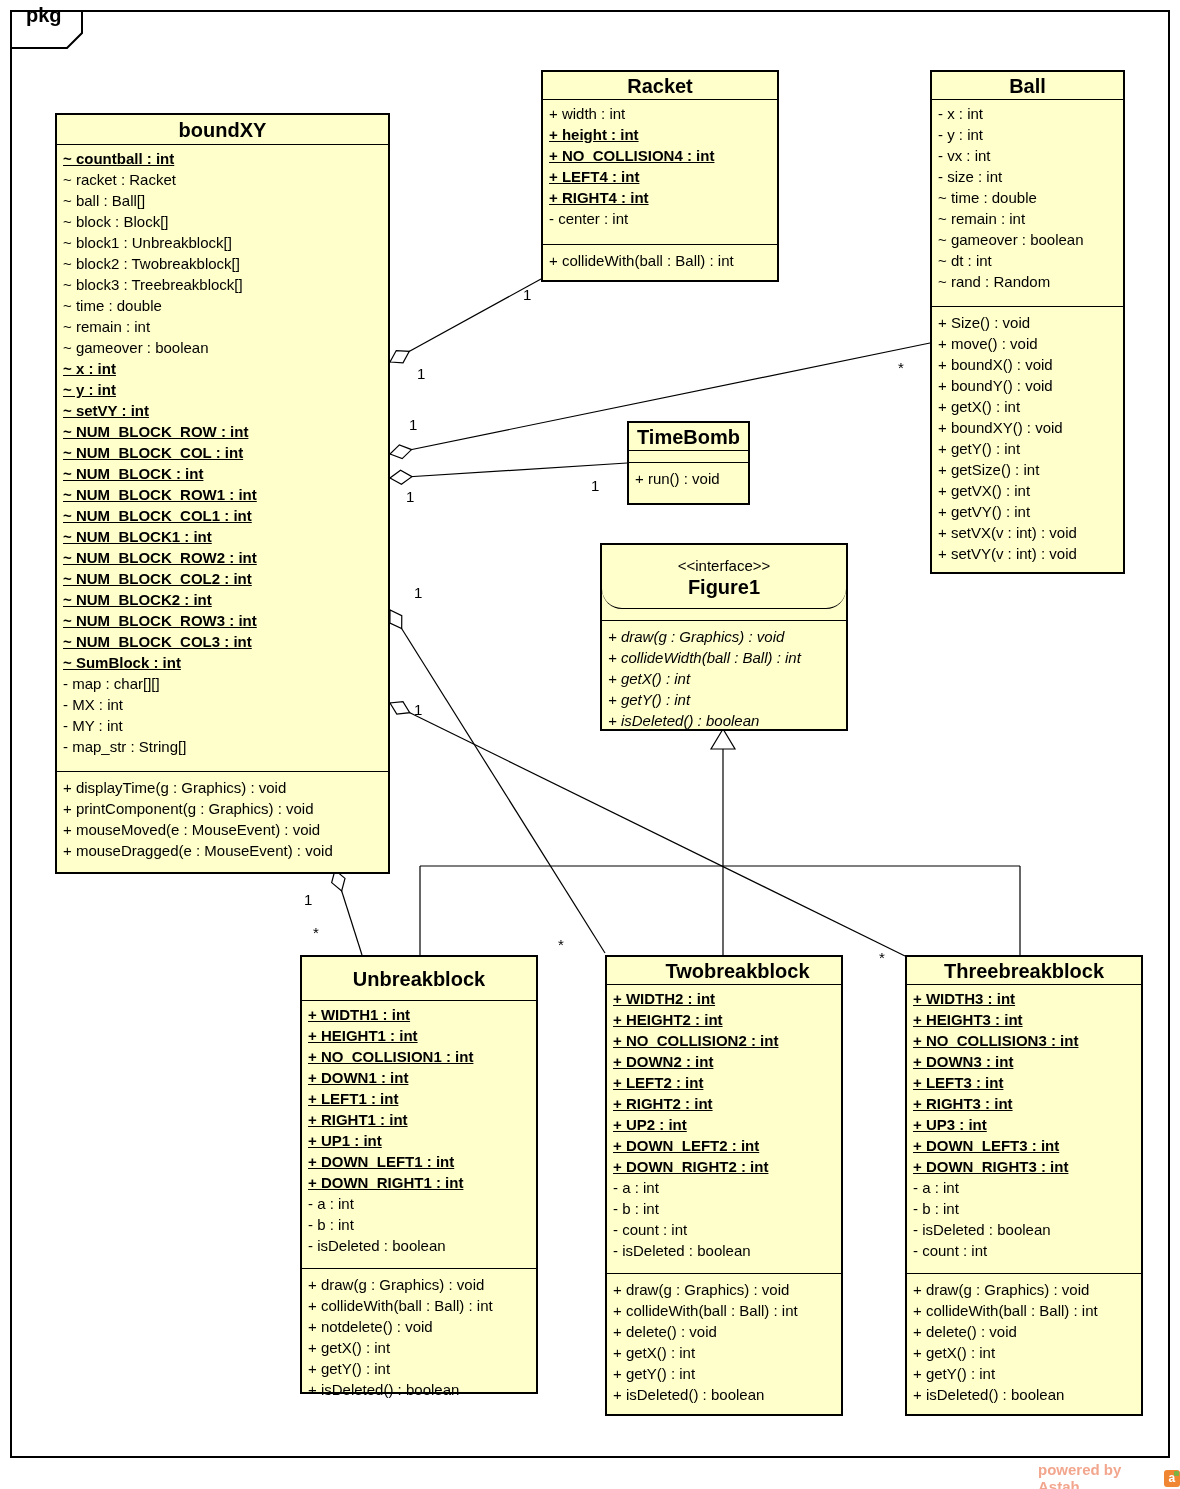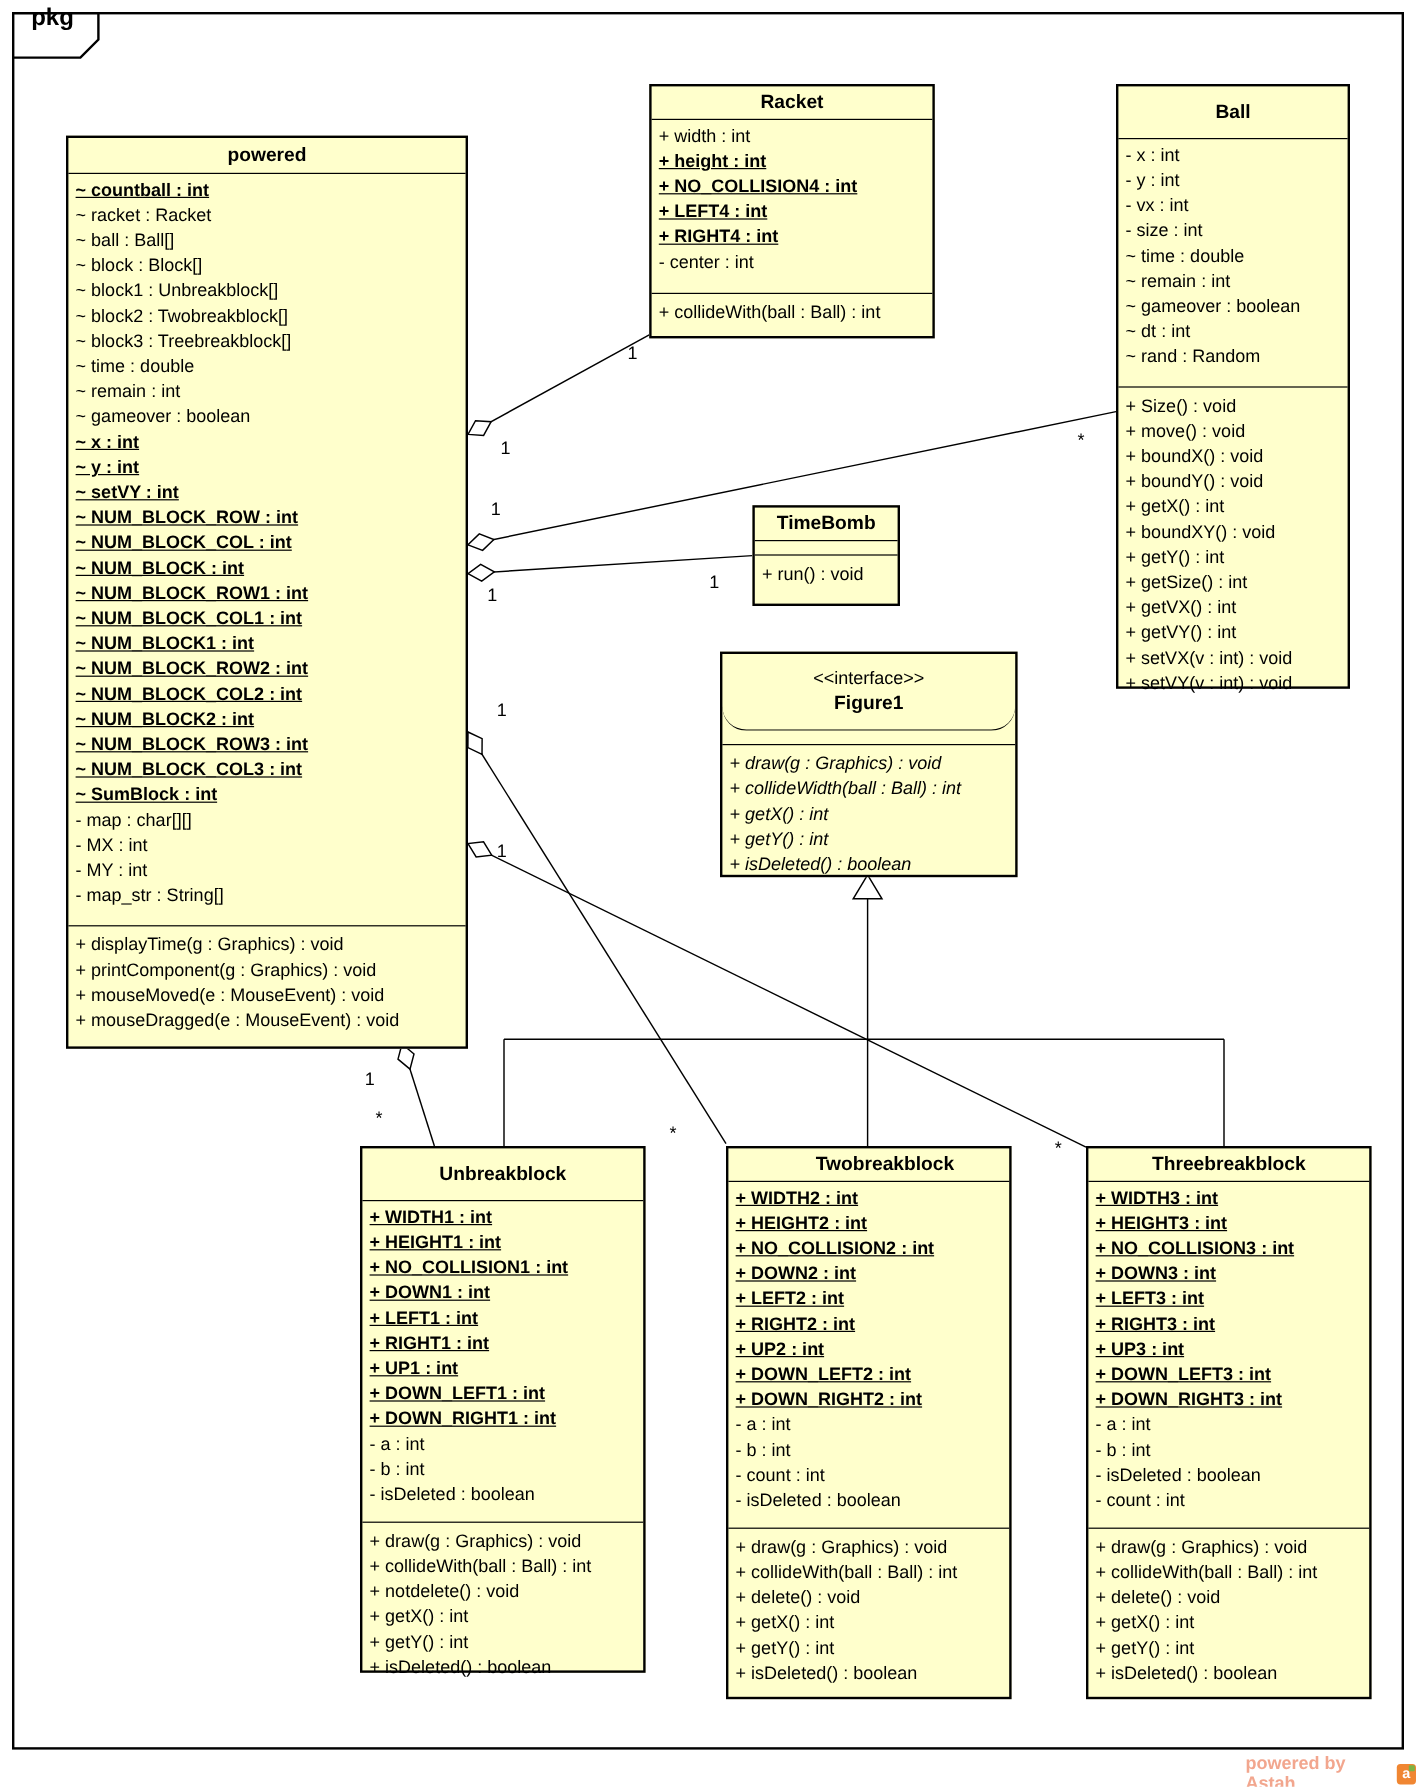--- a/index.html
+++ b/index.html
@@ -19,21 +19,21 @@
   .uml-class{
     position:absolute;z-index:3;background:#FFFFCC;border:2px solid #000;
     box-sizing:border-box;
   }
   .uml-title{
     border-bottom:1px solid #000;text-align:center;font-weight:bold;
     font-size:16px;display:flex;flex-direction:column;justify-content:center;
     box-sizing:border-box;
   }
   .uml-title .stereo{font-weight:normal;font-size:15px;line-height:20px;}
-  .uml-title .cname{font-weight:bold;font-size:16px;line-height:22px;text-align:center;}
+  .uml-title .cname{font-weight:bold;font-size:20px;line-height:22px;text-align:center;}
   .uml-attrs{border-bottom:1px solid #000;box-sizing:border-box;padding:3px 0 0 0;overflow:hidden;}
   .uml-methods{box-sizing:border-box;padding:5px 0 0 0;overflow:hidden;}
   .row{
     font-size:15px;line-height:21px;white-space:nowrap;padding:0 6px;
   }
   .row.u{text-decoration:underline;font-weight:bold;}
   .row.it{font-style:italic;}
   .mult{
     position:absolute;z-index:4;font-size:15px;line-height:16px;
   }
@@ -71,21 +71,21 @@
     <line x1="723" y1="749" x2="723" y2="955" stroke="#000" stroke-width="1.2"></line>
     <line x1="420" y1="866" x2="1020" y2="866" stroke="#000" stroke-width="1.2"></line>
     <line x1="420" y1="866" x2="420" y2="955" stroke="#000" stroke-width="1.2"></line>
     <line x1="1020" y1="866" x2="1020" y2="955" stroke="#000" stroke-width="1.2"></line>
     <path d="M 11 48 L 11 11 L 82 11 L 82 33 L 67 48 Z" fill="#fff" stroke="#000" stroke-width="2"></path>
   </svg>
 <div class="tab-label">pkg</div>
 <div id="diagram">
     <div class="uml-class" style="left: 55px; top: 113px; width: 335px; height: 761px;">
       <div class="uml-title" style="height: 30px;">
-        <div class="cname">powered</div>
+        <div class="cname">boundXY</div>
       </div>
       <div class="uml-attrs" style="height: 627px;">
         <div class="row u">~ countball : int</div>
         <div class="row">~ racket : Racket</div>
         <div class="row">~ ball : Ball[]</div>
         <div class="row">~ block : Block[]</div>
         <div class="row">~ block1 : Unbreakblock[]</div>
         <div class="row">~ block2 : Twobreakblock[]</div>
         <div class="row">~ block3 : Treebreakblock[]</div>
         <div class="row">~ time : double</div>
@@ -128,21 +128,21 @@
         <div class="row u">+ NO_COLLISION4 : int</div>
         <div class="row u">+ LEFT4 : int</div>
         <div class="row u">+ RIGHT4 : int</div>
         <div class="row">- center : int</div>
       </div>
       <div class="uml-methods" style="height: 35px;">
         <div class="row">+ collideWith(ball : Ball) : int</div>
       </div>
     </div>
     <div class="uml-class" style="left: 930px; top: 70px; width: 195px; height: 504px;">
-      <div class="uml-title" style="height: 44px;">
+      <div class="uml-title" style="height: 28px;">
         <div class="cname">Ball</div>
       </div>
       <div class="uml-attrs" style="height: 207px;">
         <div class="row">- x : int</div>
         <div class="row">- y : int</div>
         <div class="row">- vx : int</div>
         <div class="row">- size : int</div>
         <div class="row">~ time : double</div>
         <div class="row">~ remain : int</div>
         <div class="row">~ gameover : boolean</div>

